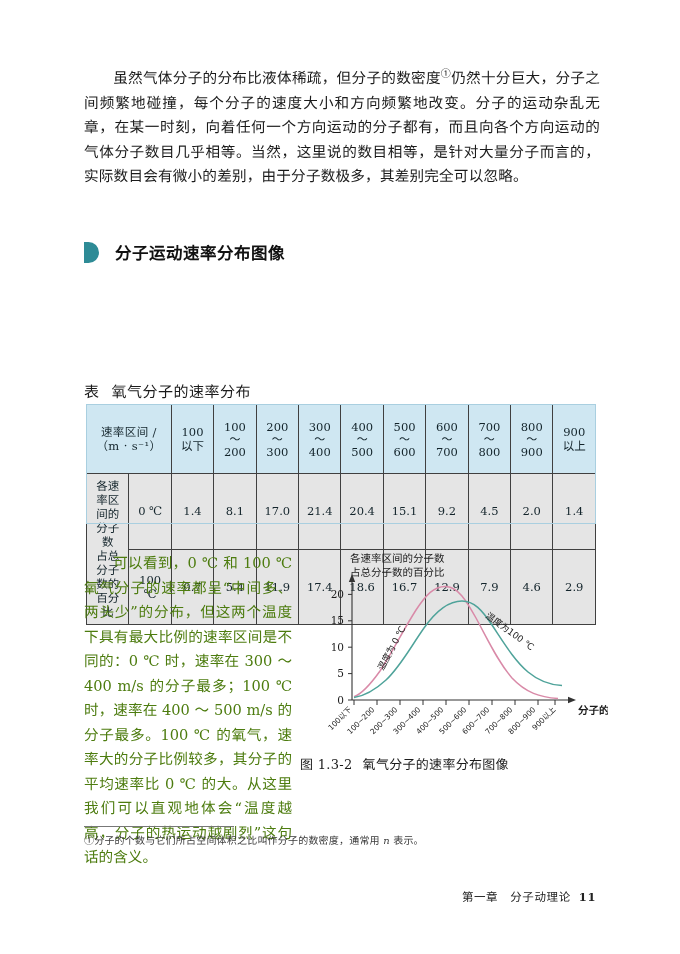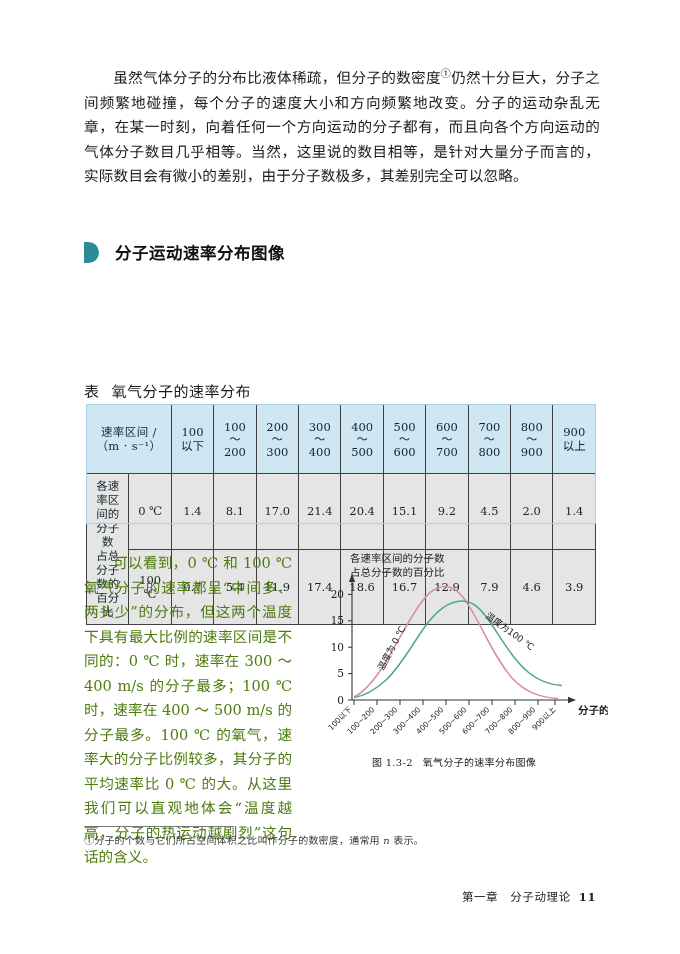--- a/index.html
+++ b/index.html
@@ -166,22 +166,22 @@
     top: 548px;
     width: 308px;
     height: 250px;
   }
   .figure svg { display: block; }
   .fig-caption {
     position: absolute;
     left: 0;
     top: 206px;
     width: 308px;
-    text-align: center;
-    font-size: 10px;
+    text-align: left;
+    font-size: 13px;
     color: #1b1b1b;
     letter-spacing: 0.3px;
   }
   .fig-caption .num { margin-right: 10px; }
 
   
   .rule {
     position: absolute;
     left: 84px;
     top: 826px;
@@ -314,21 +314,21 @@
         <td class="temp">100 ℃</td>
         <td>0.7</td>
         <td>5.4</td>
         <td>11.9</td>
         <td>17.4</td>
         <td>18.6</td>
         <td>16.7</td>
         <td>12.9</td>
         <td>7.9</td>
         <td>4.6</td>
-        <td>3.9</td>
+        <td>2.9</td>
       </tr>
     </tbody>
   </table>
   <div class="outer-border"></div>
 
   <div class="lower-left">
     <p>可以看到，0 ℃ 和 100 ℃ 氧气分子的速率都呈“中间多、两头少”的分布，但这两个温度下具有最大比例的速率区间是不同的：0 ℃ 时，速率在 300 ～ 400 m/s 的分子最多；100 ℃ 时，速率在 400 ～ 500 m/s 的分子最多。100 ℃ 的氧气，速率大的分子比例较多，其分子的平均速率比 0 ℃ 的大。从这里我们可以直观地体会“温度越高，分子的热运动越剧烈”这句话的含义。</p>
   </div>
 
   <div class="figure">

